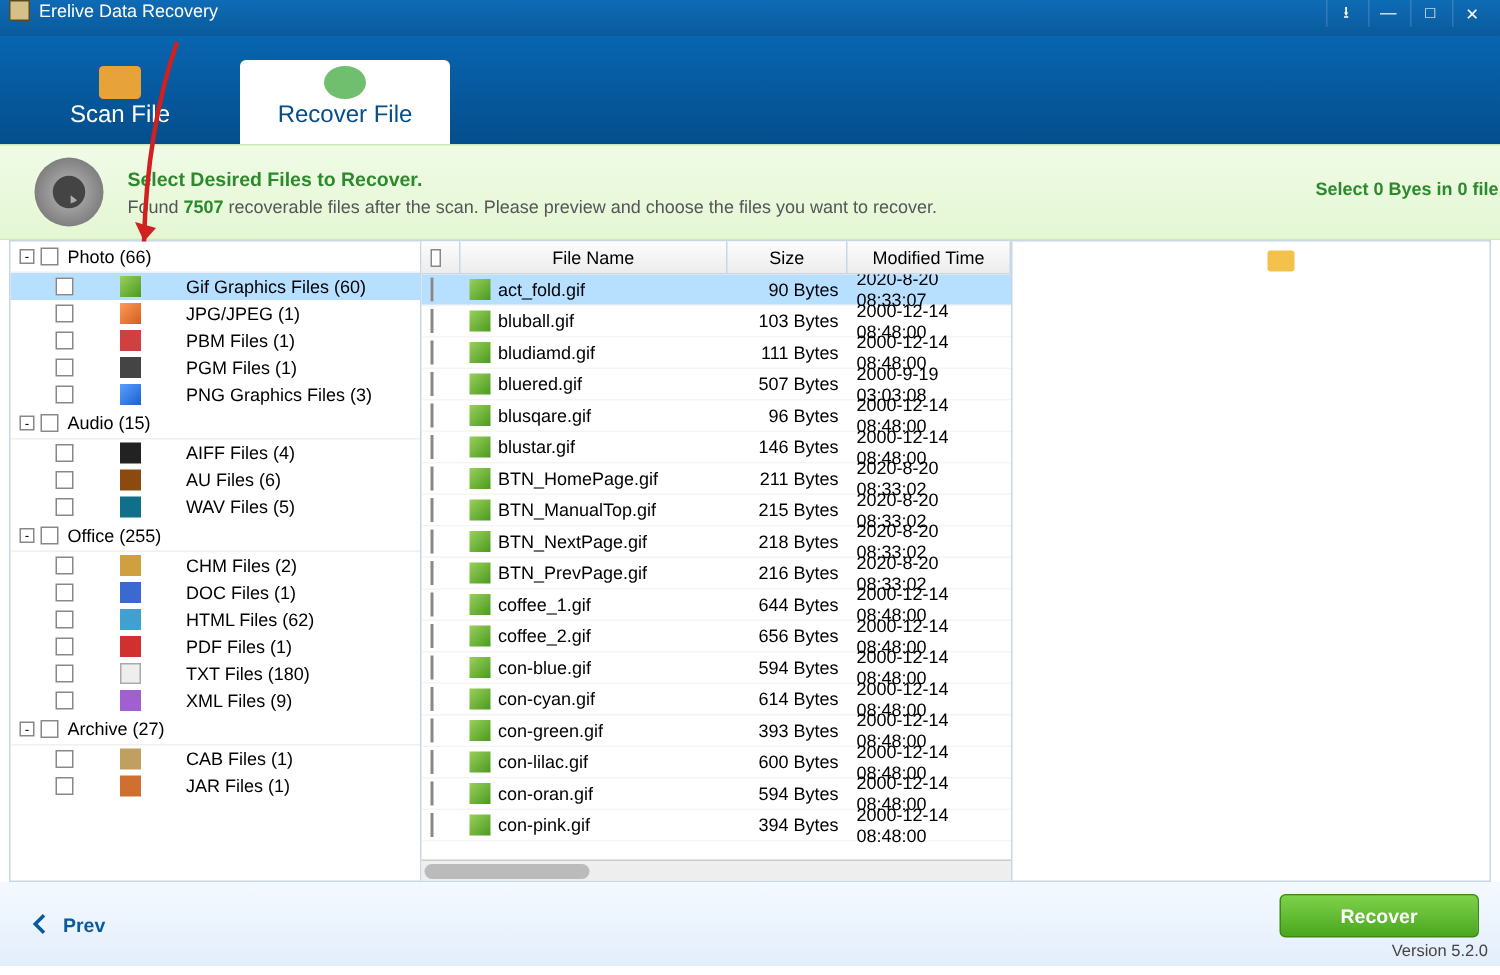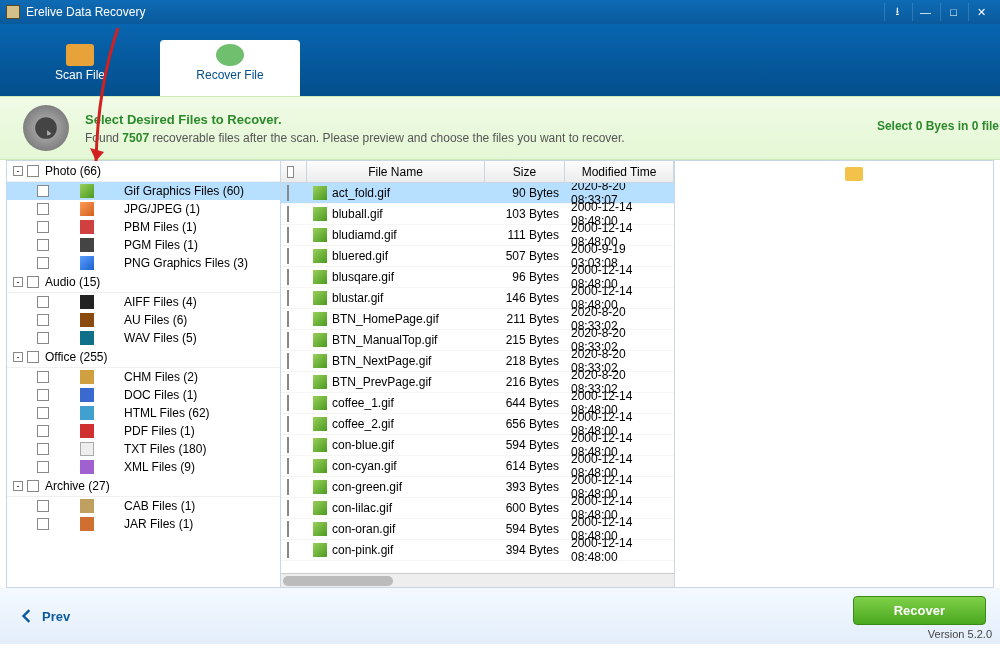--- a/index.html
+++ b/index.html
@@ -1,22 +1,22 @@
 <!DOCTYPE html>
 <html><head>
 <meta charset="utf-8">
 <style>
 * { margin:0; padding:0; box-sizing:border-box; font-family:"Segoe UI",Tahoma,Arial,sans-serif; }
 html,body{ width:1000px; height:650px; overflow:hidden; background:#fff; }
-.titlebar{ height:24px; background:linear-gradient(#0e6bb5,#0a5a9c); display:flex; align-items:center; padding:0 6px; color:#fff; font-size:12px; }
+.titlebar{ height:24px; background:linear-gradient(#0e6bb5,#0a5a9c); display:flex; align-items:flex-start; padding:0 6px; color:#fff; font-size:12px; }
 .titlebar .logo{ width:14px; height:14px; background:#d4c18a; margin-right:6px; border:1px solid #5a4a20;}
 .titlebar .spacer{ flex:1;}
 .titlebar .tctrl{ width:26px; height:18px; margin-left:2px; display:flex; align-items:center; justify-content:center; cursor:pointer; color:#fff; font-size:11px; border-left:1px solid rgba(255,255,255,.15);}
 .hdr{ background:linear-gradient(#0865b0,#044e8c); height:72px; position:relative; display:flex;}
-.tab{ width:140px; height:56px; margin:16px 0 0 10px; text-align:center; color:#fff; font-size:12px; cursor:pointer; border-radius:4px 4px 0 0; position:relative;}
+.tab{ width:140px; height:56px; margin:16px 0 0 10px; text-align:center; color:#fff; font-size:16px; cursor:pointer; border-radius:4px 4px 0 0; position:relative;}
 .tab.active{ background:#fff; color:#044e8c;}
 .tab .ticon{ width:28px; height:22px; margin:4px auto 2px; background:#e8a23a; border-radius:3px; position:relative;}
 .tab .ticon.recover{ background:#6fbf6f; border-radius:50%;}
 .hdr-right{ position:absolute; right:10px; top:10px; display:flex; gap:8px;}
 .btn-orange{ background:linear-gradient(#ffa63f,#f07b18); color:#fff; font-size:12px; font-weight:bold; padding:4px 14px 4px 30px; border-radius:4px; cursor:pointer; position:relative; border:1px solid #c76510;}
 .btn-orange::before{ content:""; position:absolute; left:8px; top:4px; width:14px; height:14px; background:#fff3; border:1px solid #ffffff66;}
 .infobar{ height:64px; background:linear-gradient(#f0fbe6,#e4f7d4); border-top:1px solid #cfe8b8; border-bottom:1px solid #cfe8b8; display:flex; align-items:center; padding:0 23px; position:relative;}
 .infobar .diskicon{ width:46px; height:46px; border-radius:50%; background:radial-gradient(#bbb,#666); margin-right:16px; display:flex; align-items:center; justify-content:center;}
 .infobar .diskicon svg{ width:26px; height:26px;}
 .infobar .itxt{ font-size:12px; color:#555;}

